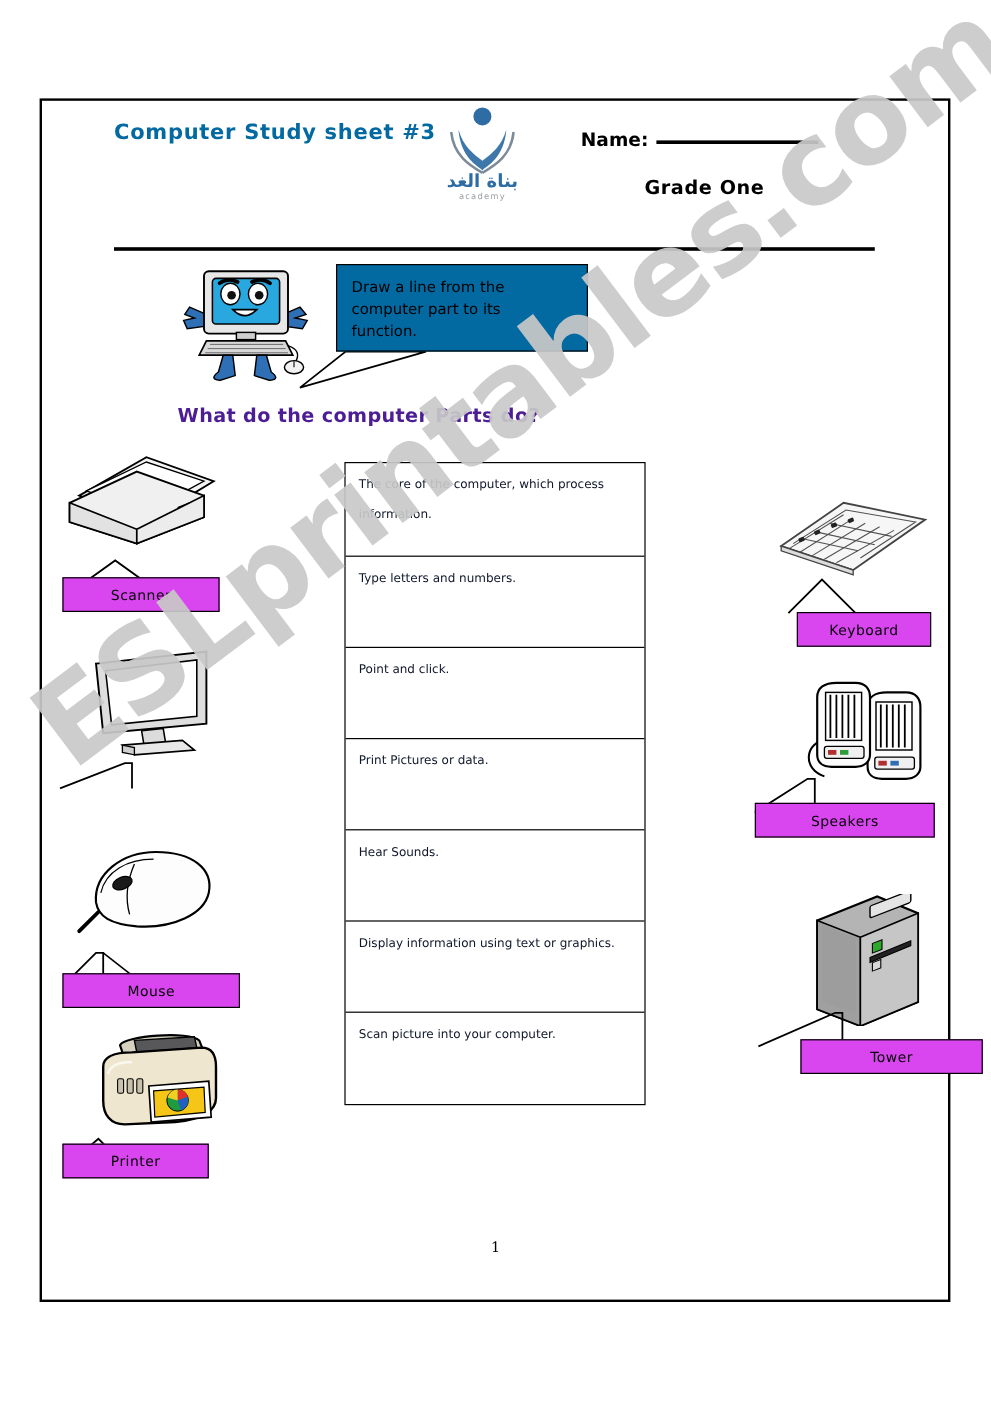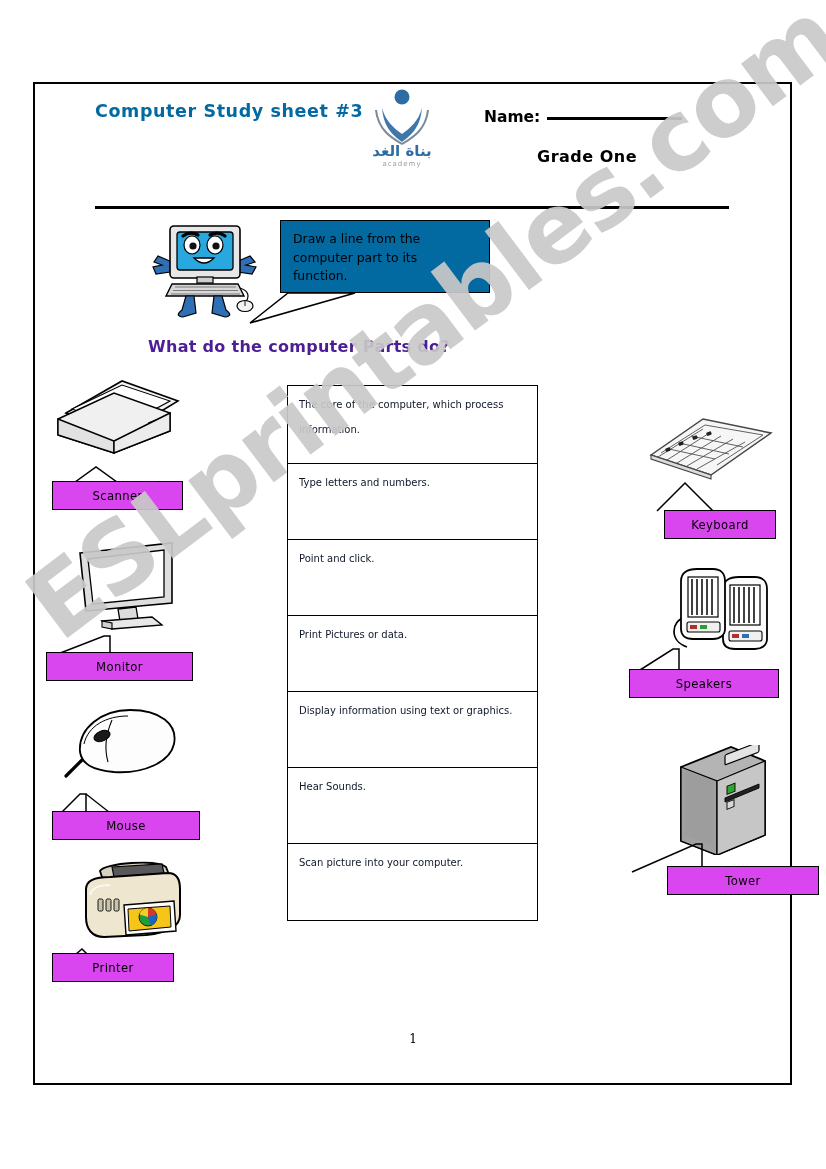--- a/index.html
+++ b/index.html
@@ -182,22 +182,22 @@
   </svg>
 </div>
 
 <div id="question">What do the computer Parts do?</div>
 
 <div id="functable">
   <div class="frow" style="height:78px">The core of the computer, which process information.</div>
   <div class="frow" style="height:76px">Type letters and numbers.</div>
   <div class="frow" style="height:76px">Point and click.</div>
   <div class="frow" style="height:76px">Print Pictures or data.</div>
+  <div class="frow" style="height:76px">Hear Sounds.</div>
   <div class="frow" style="height:76px">Display information using text or graphics.</div>
-  <div class="frow" style="height:76px">Hear Sounds.</div>
   <div class="frow" style="height:76px">Scan picture into your computer.</div>
 </div>
 
 <div class="device" style="left:52px;top:373px;width:160px;height:140px;">
   <div class="pic">
     <svg width="130" height="85" viewBox="0 0 130 85">
       <path d="M14 40 L70 8 L126 28 L70 62 Z" fill="#f4f4f4" stroke="#000" stroke-width="1.6"></path>
       <path d="M20 36 L70 12 L118 28 L70 54 Z" fill="#fff" stroke="#000" stroke-width="1.1"></path>
       <path d="M6 46 L62 20 L118 40 L118 58 L62 80 L6 62 Z" fill="#f0f0f0" stroke="#000" stroke-width="1.6"></path>
       <path d="M6 46 L62 68 L62 80 L6 62 Z" fill="#e2e2e2" stroke="#000" stroke-width="1.4"></path>
@@ -217,21 +217,20 @@
       <path d="M14 18 L106 8 L106 68 L20 76 Z" fill="#dedede" stroke="#000" stroke-width="1.6"></path>
       <path d="M22 24 L98 15 L98 62 L27 69 Z" fill="#fff" stroke="#000" stroke-width="1.3"></path>
       <path d="M52 74 L70 72 L72 84 L54 86 Z" fill="#dcdcdc" stroke="#000" stroke-width="1.3"></path>
       <path d="M36 86 L86 82 L96 90 L46 94 Z" fill="#e8e8e8" stroke="#000" stroke-width="1.4"></path>
       <path d="M36 86 L36 92 L46 94 L46 88 Z" fill="#cfcfcf" stroke="#000" stroke-width="1.1"></path>
     </svg>
   </div>
   <svg class="pointer" style="left:0;top:95px;" width="130" height="28" viewBox="0 0 130 28">
     <path d="M4 27 L58 6 L64 6 L64 27" stroke="#000" stroke-width="1.5" fill="none"></path>
   </svg>
-  <div class="labelbox" style="left:0;top:117px;width:147px;height:29px;">Monitor</div>
 </div>
 
 <div class="device" style="left:52px;top:700px;width:170px;height:140px;">
   <div class="pic" style="left:6px;">
     <svg width="130" height="90" viewBox="0 0 130 90">
       <path d="M22 52 C20 28 44 10 72 10 C102 10 120 24 116 44 C112 62 86 74 56 72 C34 70 24 64 22 52 Z" fill="#fdfdfd" stroke="#000" stroke-width="1.8"></path>
       <path d="M26 44 C30 26 48 16 70 16" stroke="#000" stroke-width="1" fill="none"></path>
       <path d="M54 20 C48 34 46 48 50 62" stroke="#000" stroke-width="1.1" fill="none"></path>
       <ellipse cx="44" cy="36" rx="8.5" ry="5" fill="#1a1a1a" stroke="#000" stroke-width="1" transform="rotate(-22 44 36)"></ellipse>
       <path d="M24 60 L8 76" stroke="#000" stroke-width="3.2" stroke-linecap="round"></path>

